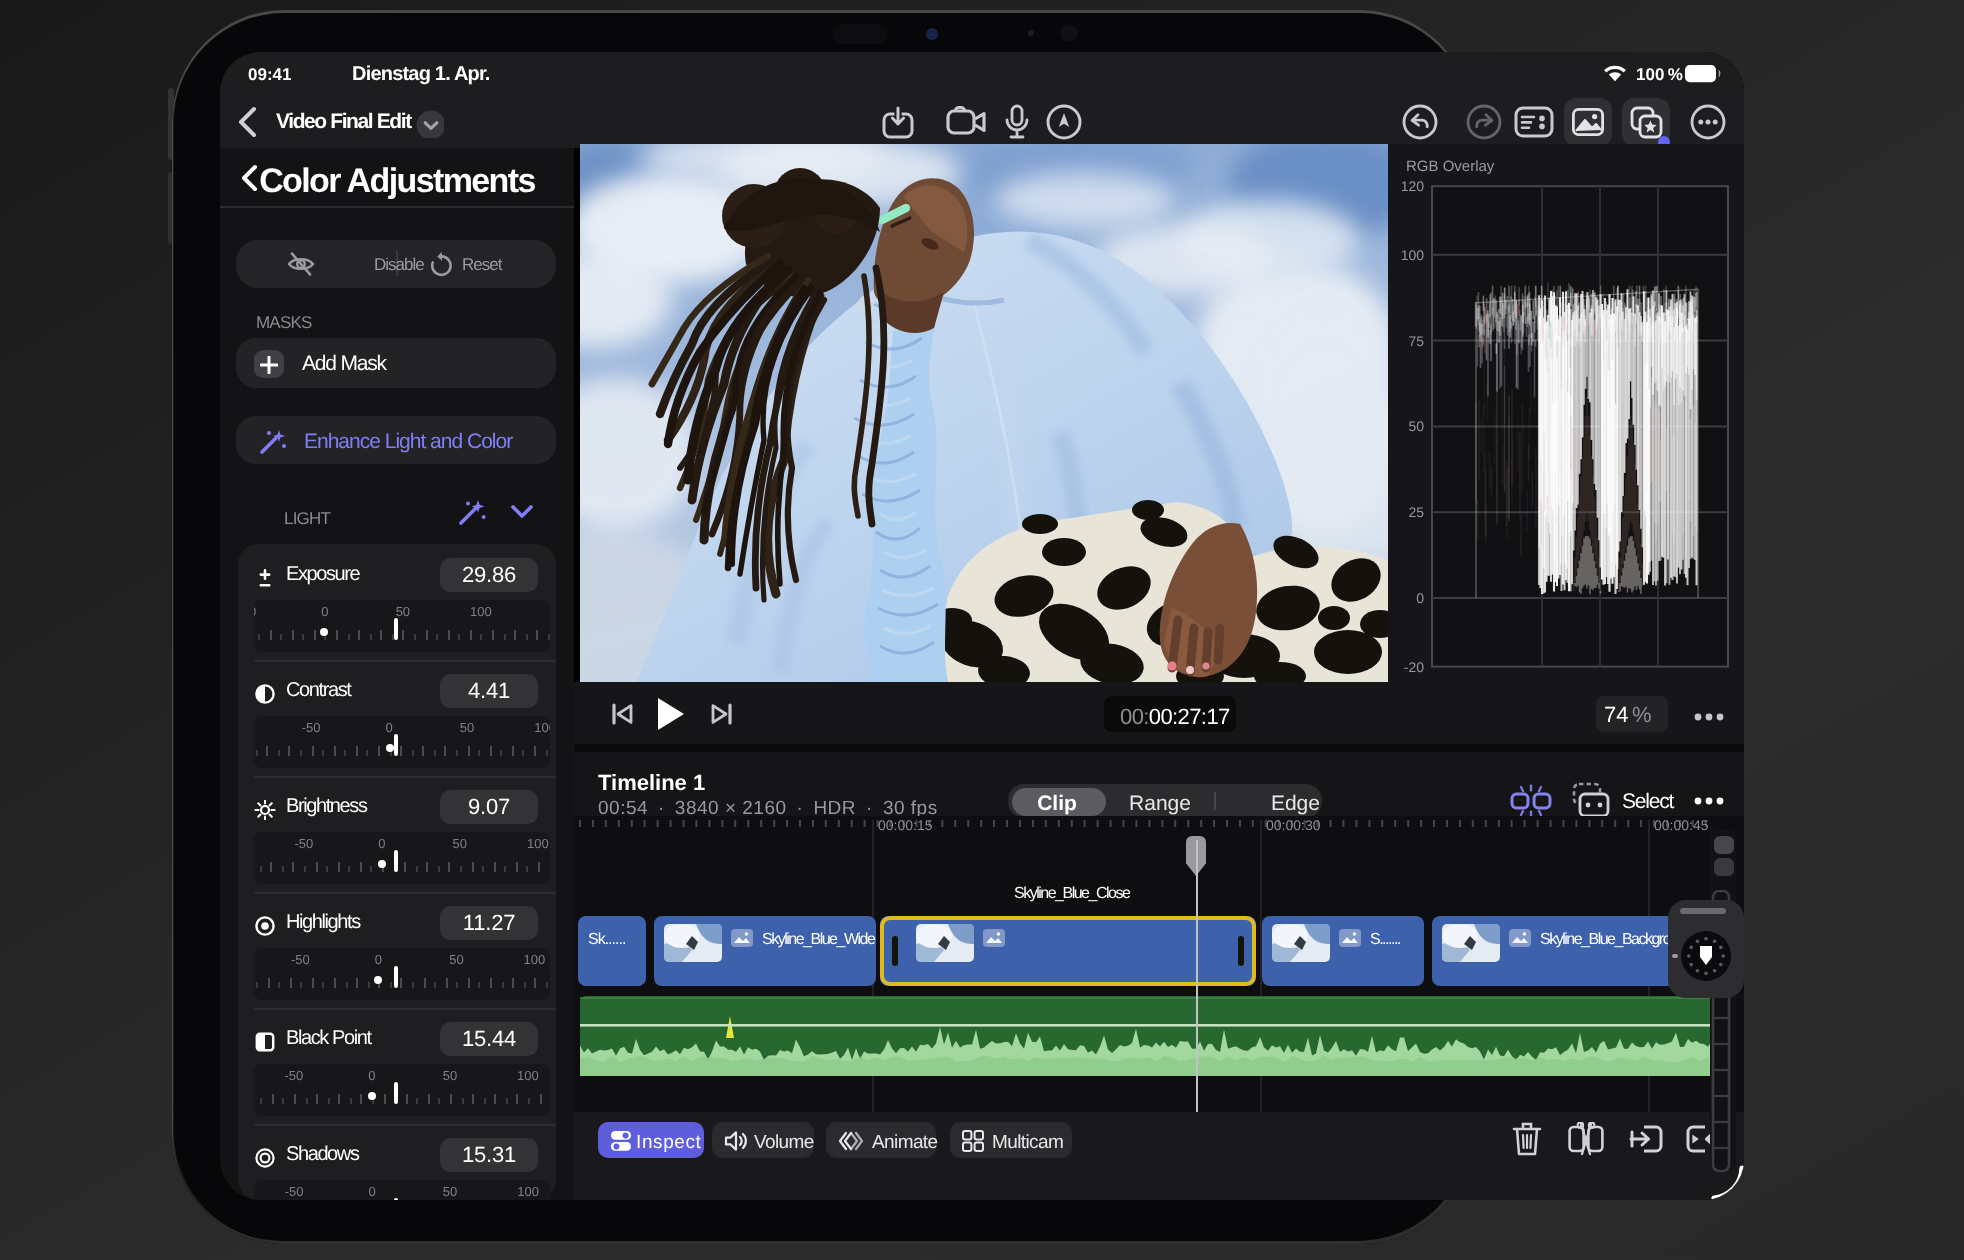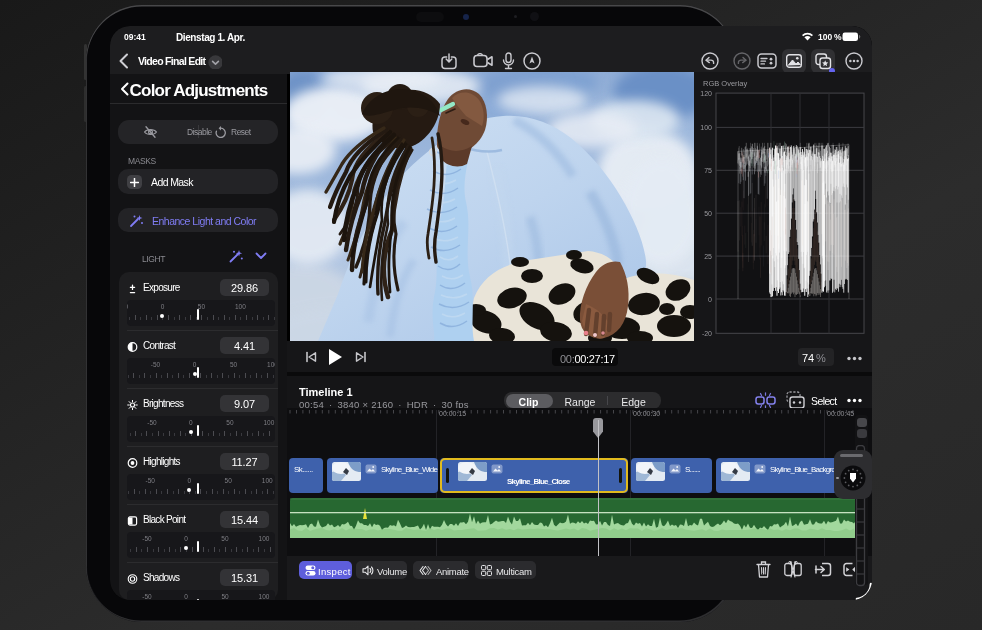--- a/index.html
+++ b/index.html
@@ -1242,21 +1242,21 @@
         <div class="abs" style="left:394px;top:366px;width:157px;height:17px;background:#2c2c2e;border-radius:8px;"></div>
         <div class="abs" style="left:395.5px;top:367.5px;width:47px;height:14px;background:#5c5c60;border-radius:7px;"></div>
         <div class="txt" style="left:394px;top:370px;font-size:10.5px;color:#fff;font-weight:700;letter-spacing:0px;">
           <div style="width:49px;text-align:center">Clip</div>
         </div>
         <div class="txt" style="left:443px;top:370px;font-size:10.5px;color:#e8e8ea;font-weight:400;letter-spacing:0px;">
           <div style="width:54px;text-align:center">Range</div>
         </div>
         <div class="abs" style="left:497px;top:370px;width:1px;height:9px;background:#47474b;border-radius:0px;"></div>
         <div class="txt" style="left:497px;top:370px;font-size:10.5px;color:#e8e8ea;font-weight:400;letter-spacing:0px;">
-          <div style="width:53px;text-align:center">Edge</div>
+          <div style="width:53px;text-align:right">Edge</div>
         </div>
         <svg class="abs" style="left:645px;top:366px;" width="21" height="17" viewBox="0 0 21 17">
           <rect x="1" y="5" width="8" height="7" rx="2.2" fill="none" stroke="#8583f0" stroke-width="1.5"></rect>
           <rect x="12" y="5" width="8" height="7" rx="2.2" fill="none" stroke="#8583f0" stroke-width="1.5"></rect>
           <g stroke="#8583f0" stroke-width="1.2" stroke-linecap="round" opacity="0.9">
             <line x1="10.5" y1="0.8" x2="10.5" y2="3.2"></line>
             <line x1="10.5" y1="13.8" x2="10.5" y2="16.2"></line>
             <line x1="5.5" y1="1.5" x2="6.5" y2="3.5"></line>
             <line x1="15.5" y1="1.5" x2="14.5" y2="3.5"></line>
             <line x1="5.5" y1="15.5" x2="6.5" y2="13.5"></line>
@@ -1397,21 +1397,21 @@
           <path d="M16 0 L29 0 L29 10 C23 10 19 8 16 0 Z" fill="#7d9dc8"></path>
           <path d="M0 10 C6 8 12 10 14 13 L9 19 L0 19 Z" fill="#9fb8d6"></path>
           <ellipse cx="9" cy="6" rx="9" ry="6" fill="#f2f5f9"></ellipse>
           <path d="M14 6 l3 3 l-2 4 l-4 -3 z" fill="#343a44"></path>
         </svg>
         <svg class="abs" style="left:381px;top:438px;" width="12" height="10" viewBox="0 0 12 10">
           <rect x="0.5" y="0.5" width="11" height="9" rx="2" fill="#ffffff" opacity="0.35"></rect>
           <path d="M2 7.5 L4.5 4.5 L6.5 6.5 L8 5 L10 7.5 Z" fill="#fff" opacity="0.9"></path>
           <circle cx="8.2" cy="3" r="0.9" fill="#fff" opacity="0.9"></circle>
         </svg>
-        <div class="txt" style="left:397px;top:451px;font-size:8px;color:#fff;font-weight:700;letter-spacing:-0.75px;text-align:center;">Skyline_Blue_Close</div>
+        <div class="txt" style="left:397px;top:416px;font-size:8px;color:#fff;font-weight:400;letter-spacing:-0.75px;text-align:center;">Skyline_Blue_Close</div>
         <div class="abs" style="left:521px;top:432px;width:81px;height:35px;background:#3e61ac;border-radius:4px;"></div>
         <svg class="abs" style="left:526px;top:436px;border-radius:2.5px" width="29" height="19" viewBox="0 0 29 19">
           <rect width="29" height="19" fill="#e4ebf3"></rect>
           <path d="M16 0 L29 0 L29 10 C23 10 19 8 16 0 Z" fill="#7d9dc8"></path>
           <path d="M0 10 C6 8 12 10 14 13 L9 19 L0 19 Z" fill="#9fb8d6"></path>
           <ellipse cx="9" cy="6" rx="9" ry="6" fill="#f2f5f9"></ellipse>
           <path d="M14 6 l3 3 l-2 4 l-4 -3 z" fill="#343a44"></path>
         </svg>
         <svg class="abs" style="left:559px;top:438px;" width="12" height="10" viewBox="0 0 12 10">
           <rect x="0.5" y="0.5" width="11" height="9" rx="2" fill="#ffffff" opacity="0.35"></rect>

